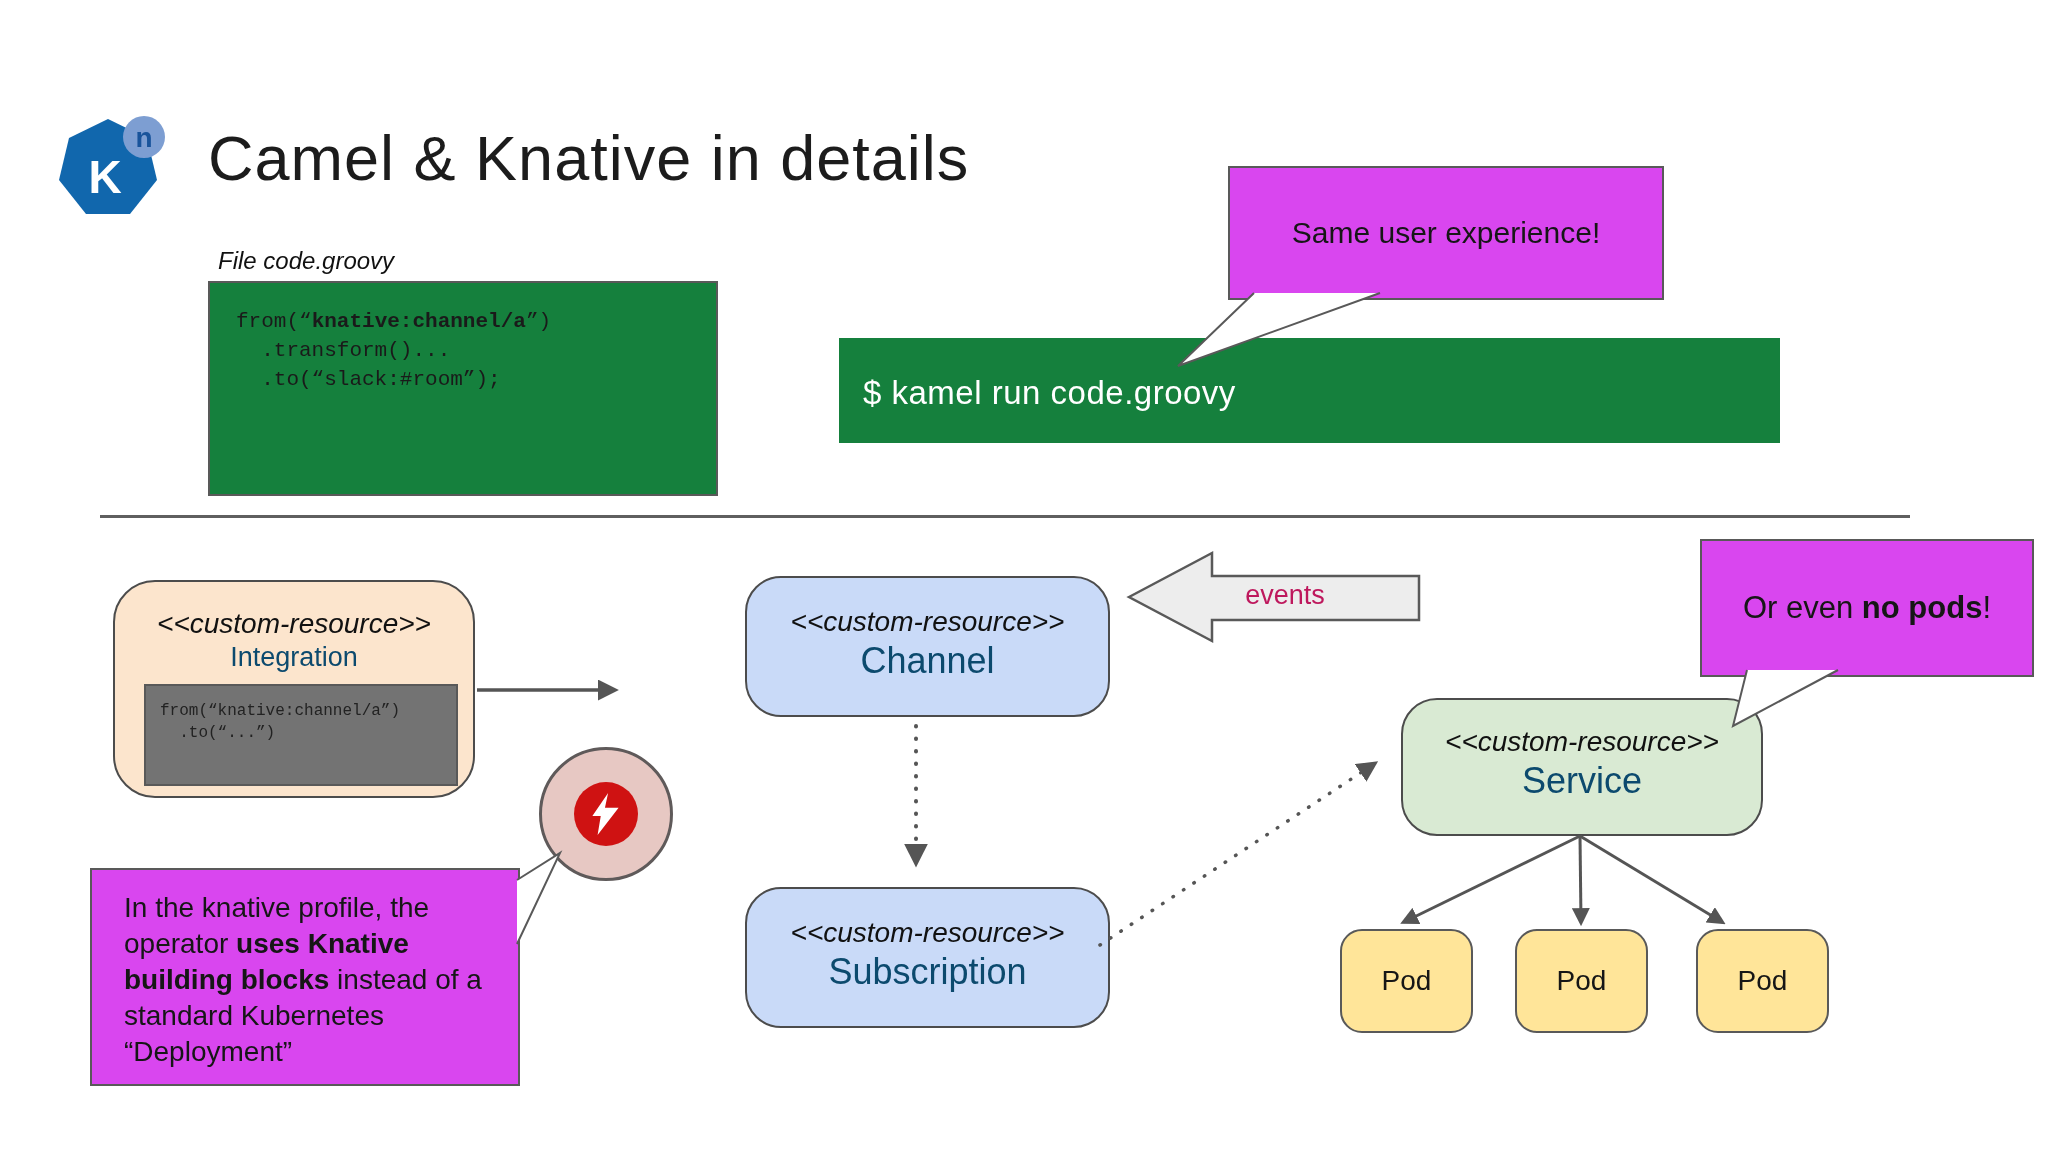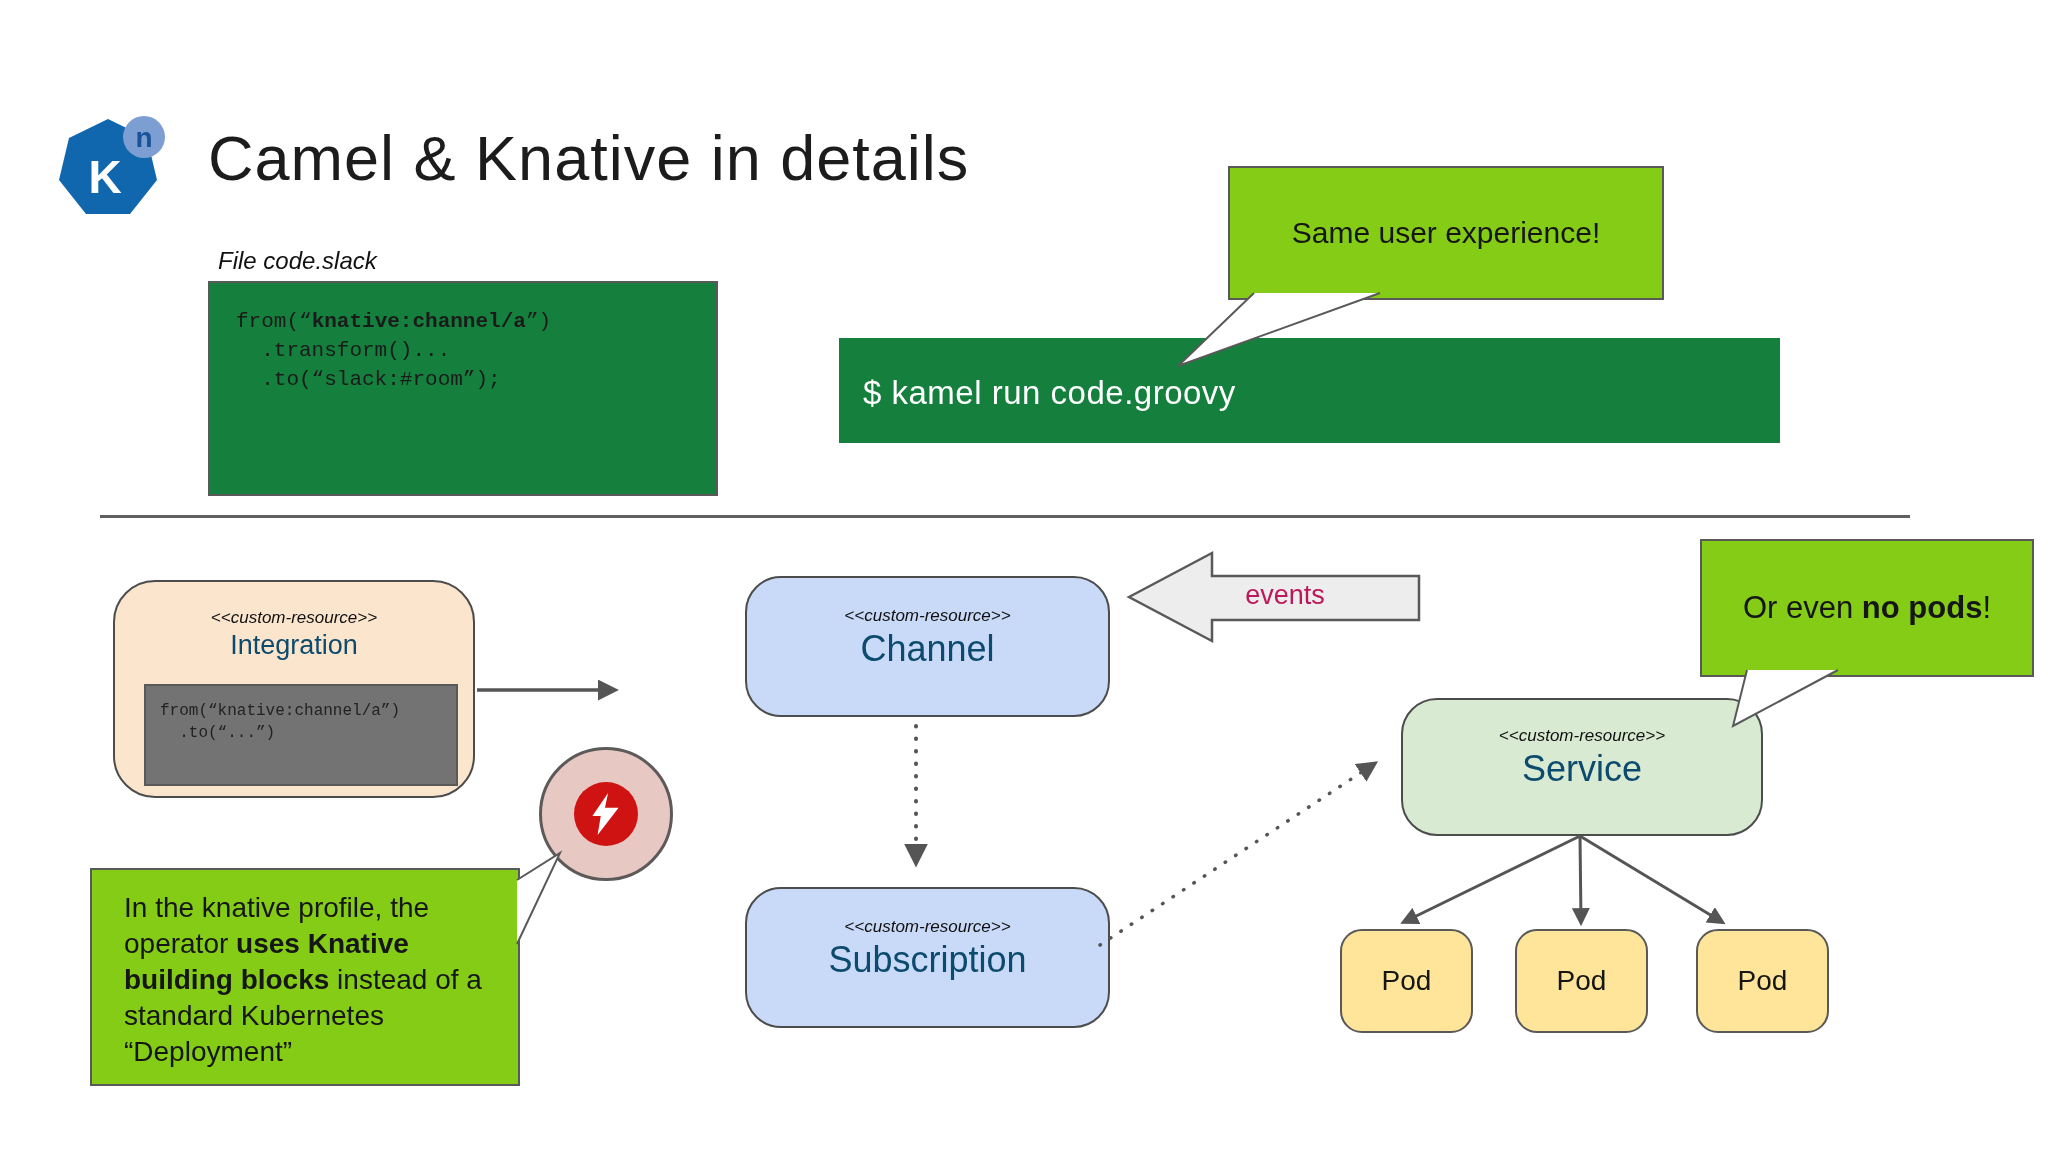--- a/index.html
+++ b/index.html
@@ -12,38 +12,38 @@
   .logo{left:56px;top:112px;}
 
   
   .file-label{left:218px;top:247px;font-size:24px;font-style:italic;color:#111;}
   .code-box{left:208px;top:281px;width:506px;height:211px;background:#15803d;border:2px solid #595959;}
   .code-box pre{margin:0;padding:24px 0 0 26px;font-family:"Liberation Mono","DejaVu Sans Mono",monospace;
                 font-size:21px;line-height:29px;color:#1a1a1a;}
   pre b{font-weight:bold;}
 
   
-  .speech{background:#84cc16;border:2px solid #595959;}
+  .speech{background:#d946ef;border:2px solid #595959;}
   .same-ux{left:1228px;top:166px;width:432px;height:130px;display:flex;align-items:center;justify-content:center;
            font-size:30px;}
   .no-pods{left:1700px;top:539px;width:330px;height:134px;display:flex;align-items:center;justify-content:center;
            font-size:31px;}
   .profile-note{left:90px;top:868px;width:430px;height:218px;padding:20px 32px;box-sizing:border-box;
                 font-size:28px;line-height:36px;}
 
   
   .terminal{left:839px;top:338px;width:941px;height:105px;background:#15803d;display:flex;align-items:center;
             padding-left:24px;box-sizing:border-box;}
   .terminal span{color:#ffffff;font-size:33px;letter-spacing:0.5px;padding-top:4px;}
 
   .divider{left:100px;top:515px;width:1810px;height:3px;background:#5f5f5f;}
 
   
   .crbox{box-sizing:border-box;border:2.5px solid #4c4c4c;text-align:center;}
-  .stereo{font-style:italic;font-size:17px;color:#111;}
+  .stereo{font-style:italic;font-size:28px;color:#111;}
   .crname{font-size:36px;color:#0c4a6e;margin-top:2px;}
   .integration{left:113px;top:580px;width:362px;height:218px;border-radius:42px;background:#fce5cd;padding-top:26px;}
   .integration .crname{font-size:27px;}
   .inner-code{position:absolute;left:29px;top:102px;width:314px;height:102px;background:#737373;border:2px solid #595959;
               text-align:left;box-sizing:border-box;}
   .inner-code pre{margin:0;padding:14px 0 0 14px;font-family:"Liberation Mono","DejaVu Sans Mono",monospace;
                   font-size:16px;line-height:22px;color:#222;}
   .channel{left:745px;top:576px;width:365px;height:141px;border-radius:36px;background:#c9daf8;padding-top:28px;}
   .subscription{left:745px;top:887px;width:365px;height:141px;border-radius:36px;background:#c9daf8;padding-top:28px;}
   .service{left:1401px;top:698px;width:362px;height:138px;border-radius:36px;background:#d9ead3;padding-top:26px;}
@@ -71,21 +71,21 @@
     <svg width="112" height="110" viewBox="0 0 112 110">
       <polygon points="52,7 91,26 101,68 74,102 30,102 3,68 13,26" fill="#1167ad"></polygon>
       <text x="49" y="81" font-size="46" font-weight="bold" fill="#ffffff" text-anchor="middle" font-family="Liberation Sans, sans-serif">K</text>
       <circle cx="88" cy="25" r="21" fill="#7d9ed2"></circle>
       <text x="88" y="35" font-size="28" font-weight="bold" fill="#19549b" text-anchor="middle" font-family="Liberation Sans, sans-serif">n</text>
     </svg>
   </div>
 
   <div class="abs title">Camel &amp; Knative in details</div>
 
-  <div class="abs file-label">File code.slack</div>
+  <div class="abs file-label">File code.groovy</div>
   <div class="abs code-box">
     <pre><span>from(“</span><b>knative:channel/a</b><span>”)</span>
 <span>  .transform()...</span>
 <span>  .to(“slack:#room”);</span></pre>
   </div>
 
   <div class="abs speech same-ux">
     <span>Same user experience!</span>
   </div>
 

